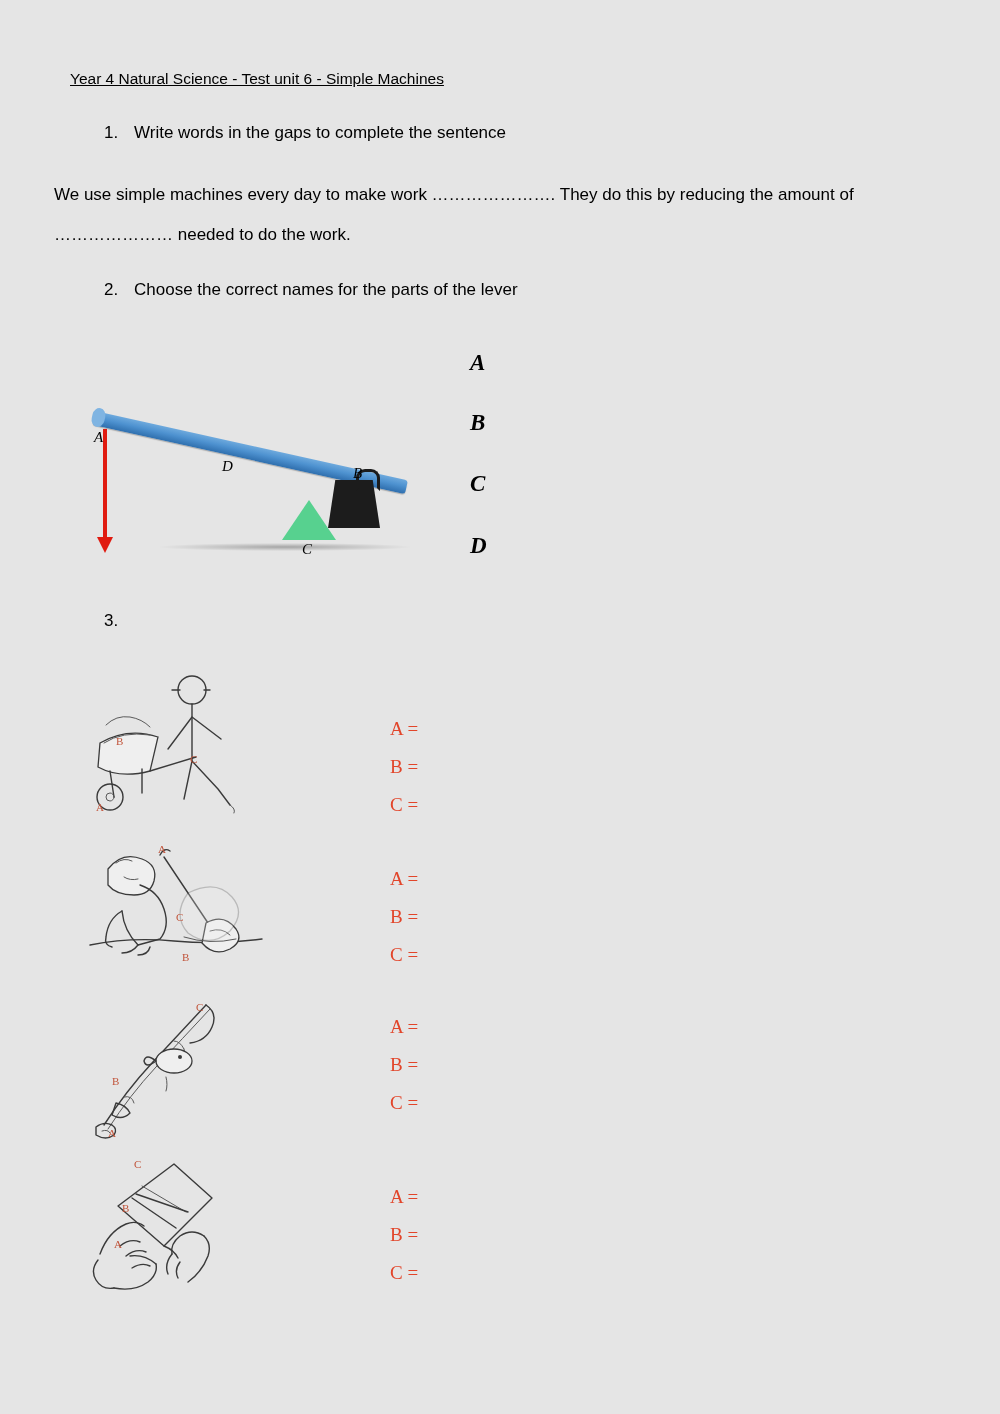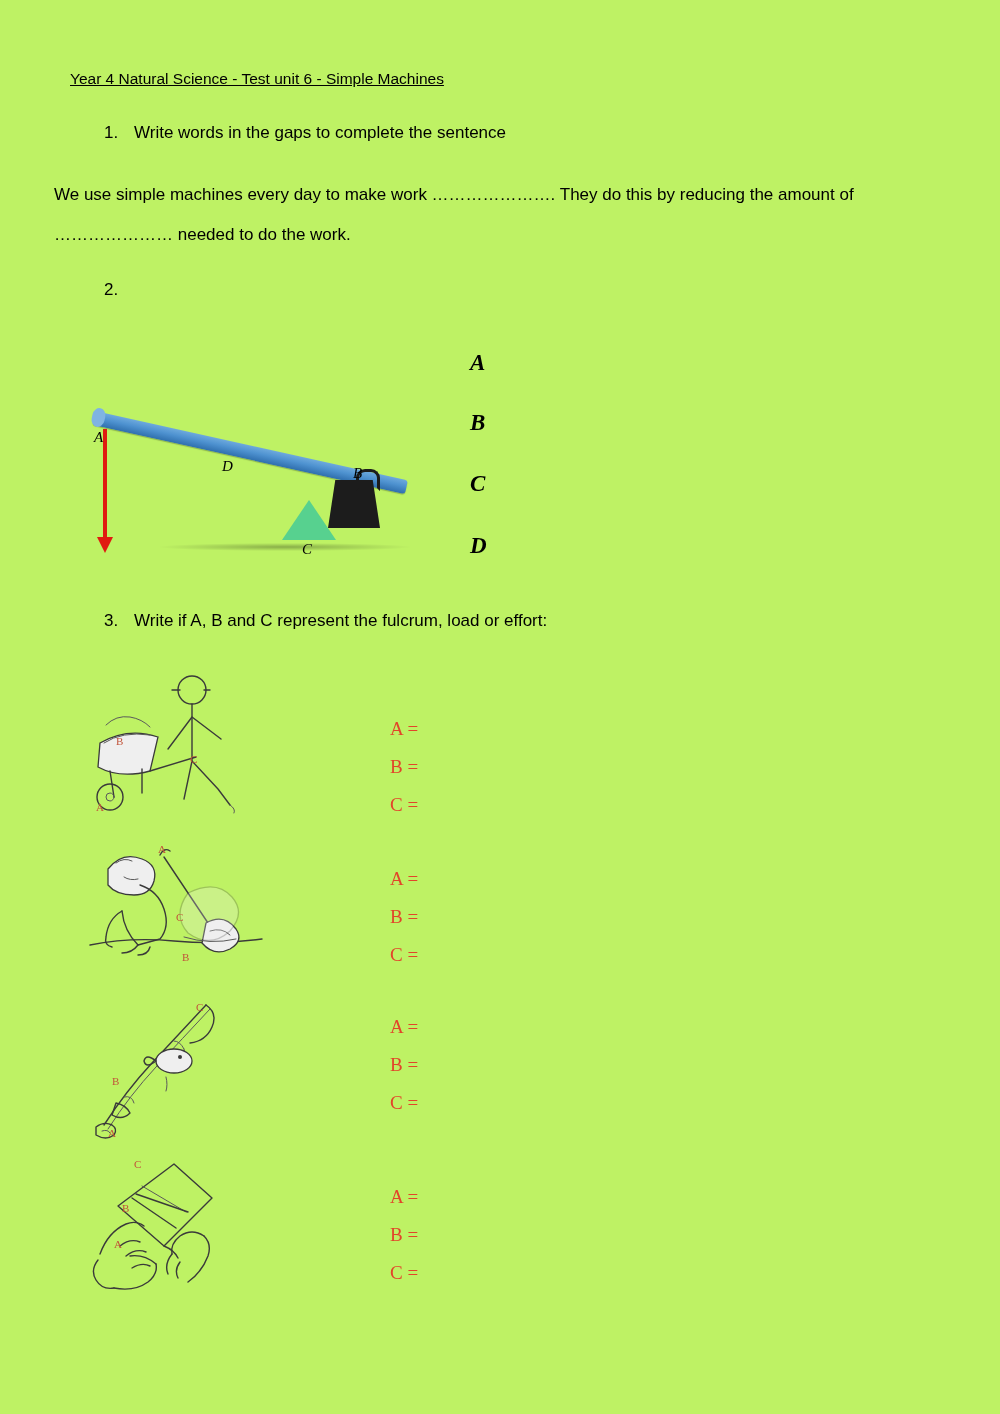--- a/index.html
+++ b/index.html
@@ -8,21 +8,21 @@
     background: #ffffff;
   }
   body {
     font-family: "Liberation Sans", sans-serif;
     color: #000000;
   }
   .page {
     position: relative;
     width: 1000px;
     height: 1414px;
-    background: #bef264;
+    background: #e5e5e5;
     overflow: hidden;
   }
   .doc-title {
     position: absolute;
     left: 70px;
     top: 70px;
     font-size: 15.5px;
     text-decoration: underline;
     white-space: nowrap;
   }
@@ -172,20 +172,21 @@
 
 <div class="page">
 
   <div class="doc-title">Year 4 Natural Science - Test unit 6 - Simple Machines</div>
 
   <div class="q-num" style="left:104px; top:123px;">1.</div>
   <div class="q-text" style="left:134px; top:123px;">Write words in the gaps to complete the sentence</div>
   <div class="para" style="top:175px;">We use simple machines every day to make work …………………. They do this by reducing the amount of ………………… needed to do the work.</div>
 
   <div class="q-num" style="left:104px; top:280px;">2.</div>
+  <div class="q-text" style="left:134px; top:280px;">Choose the correct names for the parts of the lever</div>
 
   <div class="lever-fig">
     <div class="ground-shadow"></div>
     <div class="lever-beam"></div>
     <div class="lever-beam-cap"></div>
     <div class="arrow-red"></div>
     <div class="fulcrum-tri"></div>
     <div class="weight-blk"></div>
     <div class="weight-handle"></div>
     <div class="lbl" style="left:24px; top:34px;">A</div>
@@ -193,21 +194,20 @@
     <div class="lbl" style="left:232px; top:146px;">C</div>
     <div class="lbl" style="left:152px; top:63px;">D</div>
   </div>
 
   <div class="opt-letter" style="top:350px;">A</div>
   <div class="opt-letter" style="top:410px;">B</div>
   <div class="opt-letter" style="top:471px;">C</div>
   <div class="opt-letter" style="top:533px;">D</div>
 
   <div class="q-num" style="left:104px; top:611px;">3.</div>
-  <div class="q-text" style="left:134px; top:611px;">Write if A, B and C represent the fulcrum, load or effort:</div>
 
   <div class="sketch" style="top:665px; width:190px; height:160px;">
     <svg width="190" height="160" viewBox="0 0 190 160">
       <circle class="ink" cx="112" cy="25" r="14"></circle>
       <path class="ink" d="M112 39 L112 96"></path>
       <path class="ink" d="M112 52 L88 84 M112 52 L141 74"></path>
       <path class="ink" d="M112 96 L104 134 M112 96 L138 124 L150 140"></path>
       <path class="ink" d="M92 25 h8 M124 25 h6"></path>
       <path class="ink-fill" d="M20 78 q28 -16 58 -6 l-8 34 q-30 8 -52 -4 z"></path>
       <path class="ink-thin" d="M24 78 q18 -12 46 -8"></path>

